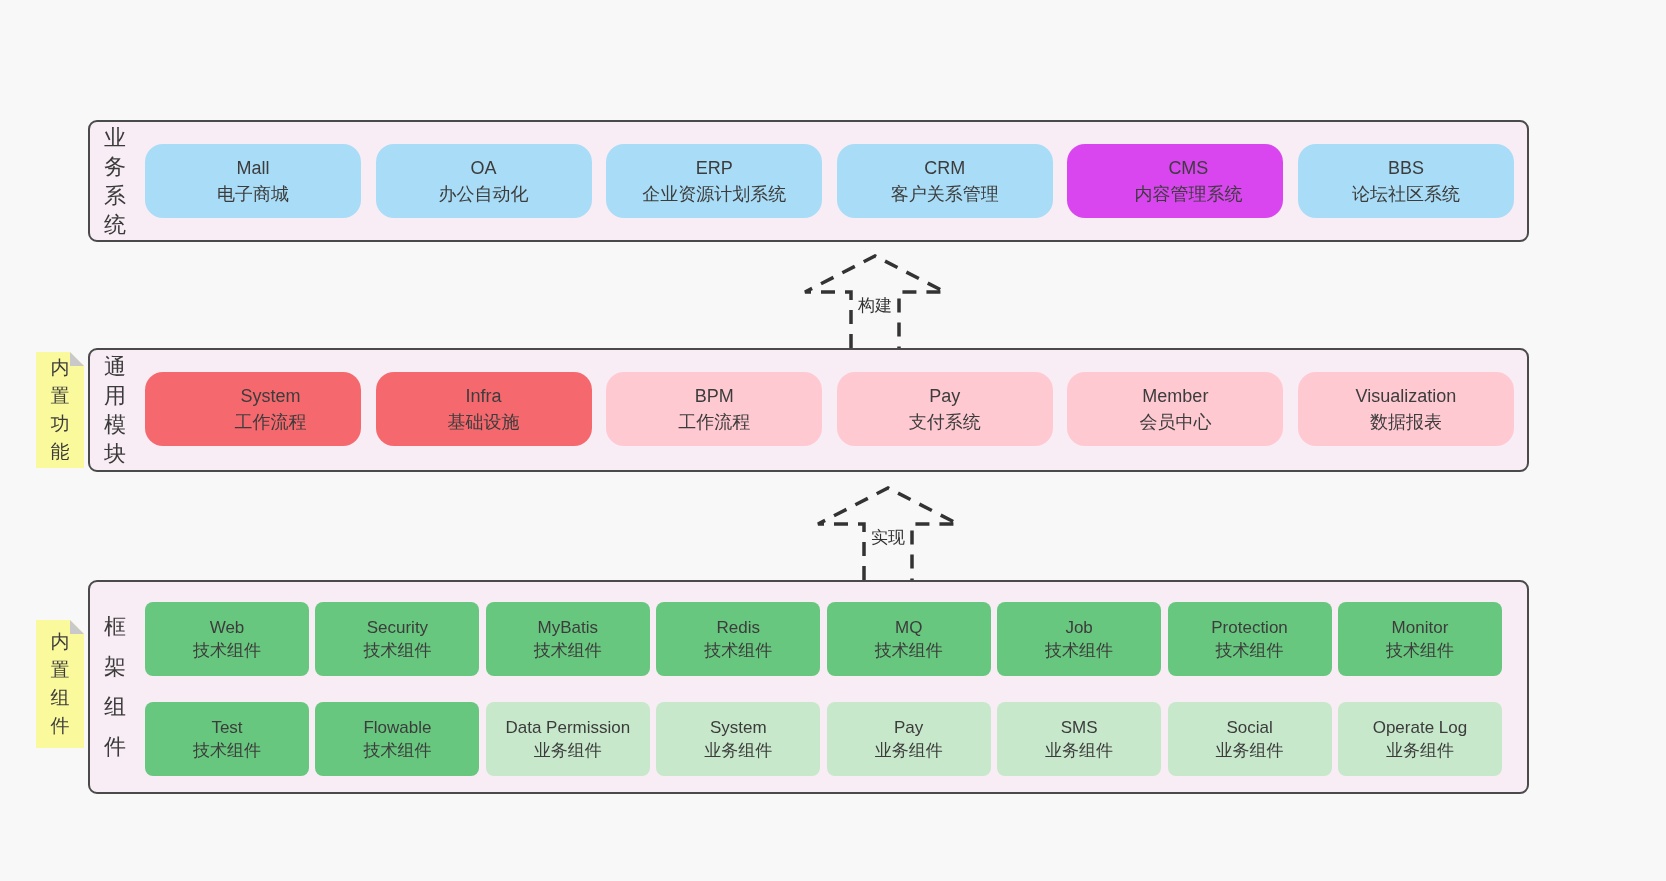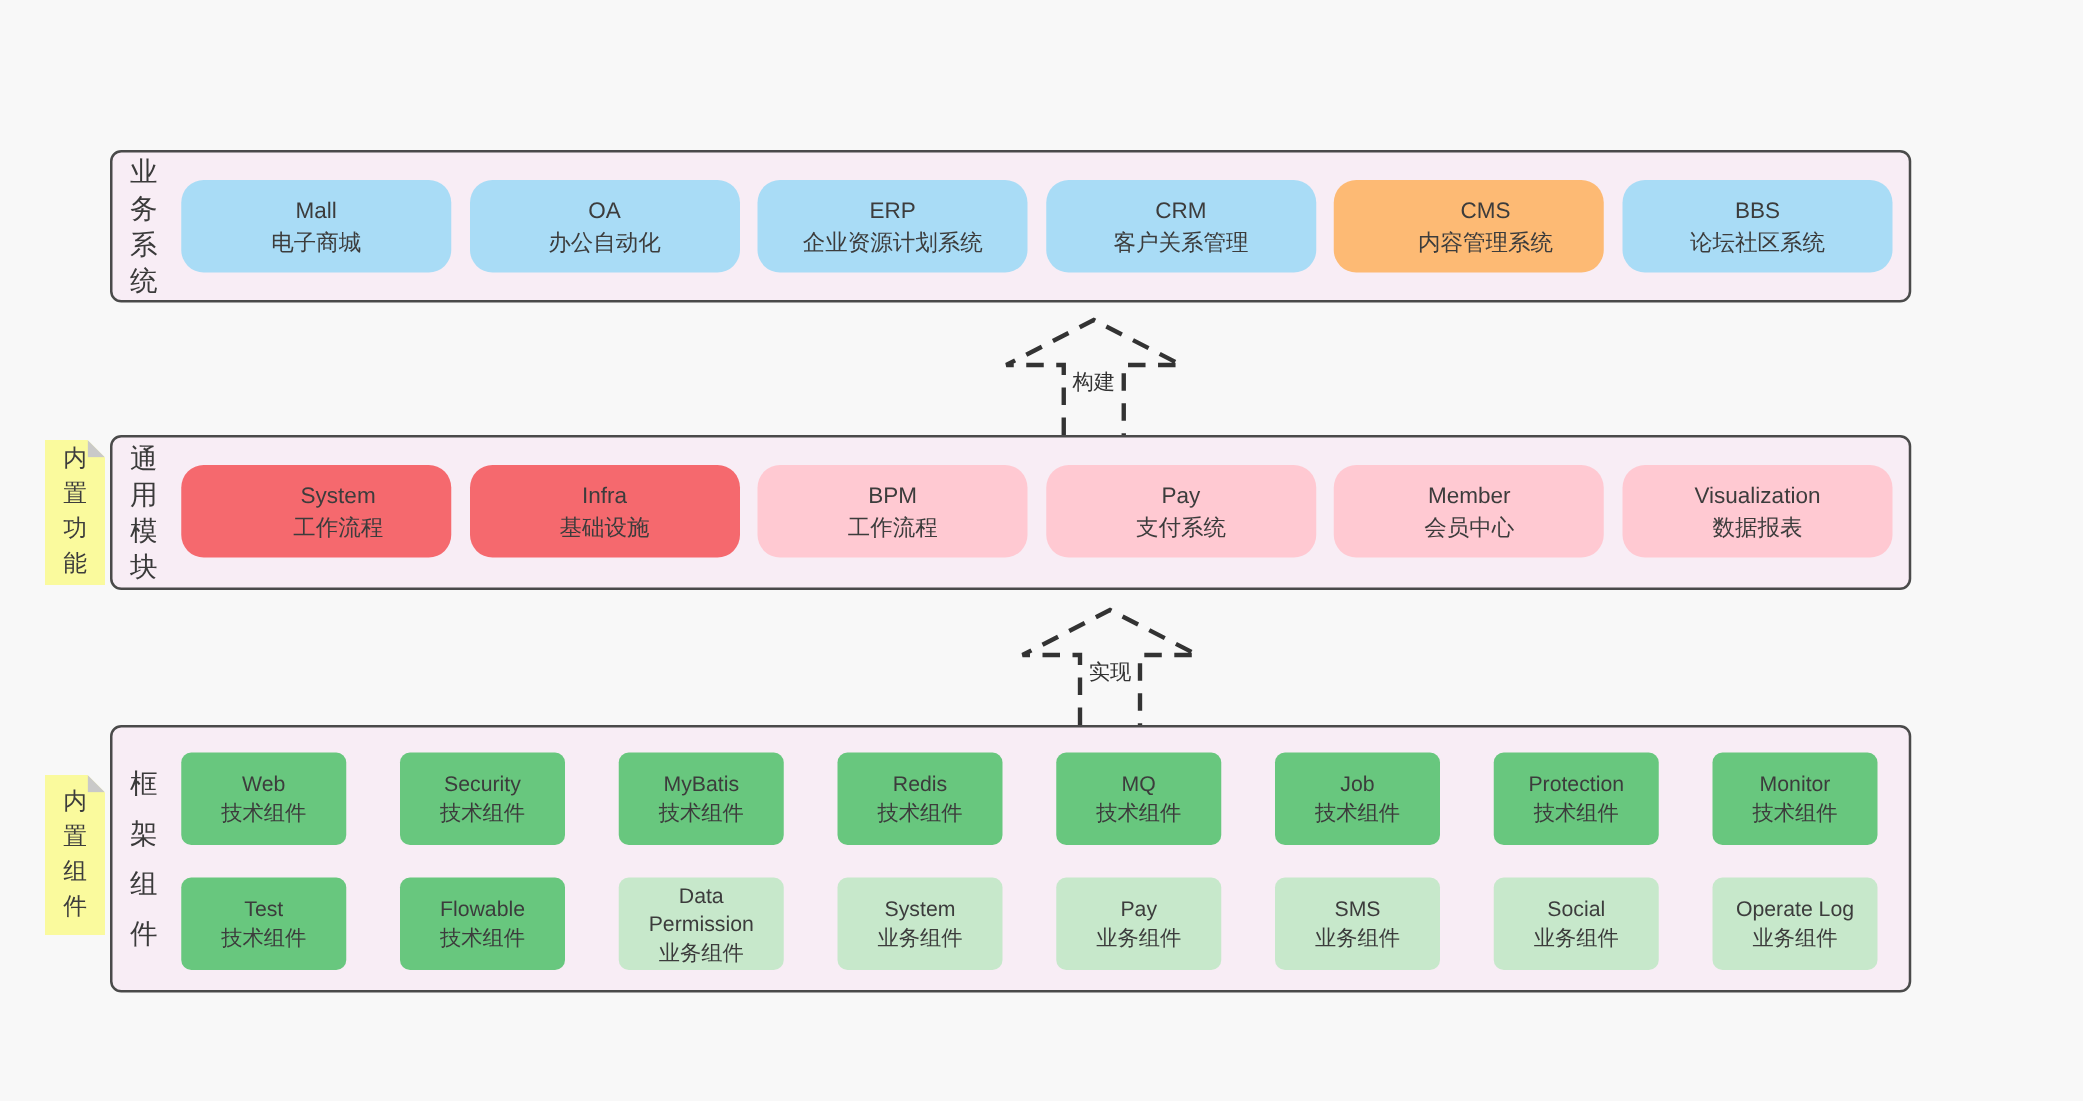--- a/index.html
+++ b/index.html
@@ -17,21 +17,21 @@
   #band3 .band-label{line-height:40px;}
   .row{position:absolute;display:flex;justify-content:space-between;}
   .row-6{left:55px;width:1369px;top:22px;height:74px;}
   .row-8{left:55px;width:1357px;height:74px;}
   .row-8.r1{top:20px;}
   .row-8.r2{top:120px;}
   .node{border-radius:8px;display:flex;flex-direction:column;align-items:center;
         justify-content:center;text-align:center;padding:2px 4px;box-sizing:border-box;}
   .node .t,.node .s{width:100%;}
   .w6{width:216px;font-size:18px;line-height:26px;border-radius:18px;}
-  .w8{width:132px;font-size:17px;line-height:23px;}
+  .w8{width:164px;font-size:17px;line-height:23px;}
   .arrow{position:absolute;width:150px;height:96px;}
   .arrow svg{position:absolute;left:0;top:0;}
   .arrow-label{position:absolute;left:50%;transform:translateX(-50%);top:42px;
         background:#f8f8f8;padding:0 4px;font-size:17px;white-space:nowrap;color:#333;}
   #arrow1{left:800px;top:252px;}
   #arrow2{left:813px;top:484px;}
   .note{position:absolute;left:36px;width:48px;background:#fafa9d;
         display:flex;align-items:center;justify-content:center;
         font-size:19px;word-break:break-all;text-align:center;line-height:28px;
         clip-path:polygon(0 0,calc(100% - 14px) 0,100% 14px,100% 100%,0 100%);}
@@ -58,21 +58,21 @@
         <div class="s">办公自动化</div>
       </div>
       <div class="node w6" style="background: rgb(169, 220, 246);">
         <div class="t">ERP</div>
         <div class="s">企业资源计划系统</div>
       </div>
       <div class="node w6" style="background: rgb(169, 220, 246);">
         <div class="t">CRM</div>
         <div class="s">客户关系管理</div>
       </div>
-      <div class="node w6" style="background: #fdba74; padding-left: 30px;">
+      <div class="node w6" style="background: #d946ef; padding-left: 30px;">
         <div class="t">CMS</div>
         <div class="s">内容管理系统</div>
       </div>
       <div class="node w6" style="background: rgb(169, 220, 246);">
         <div class="t">BBS</div>
         <div class="s">论坛社区系统</div>
       </div>
     </div>
   </section>
 

